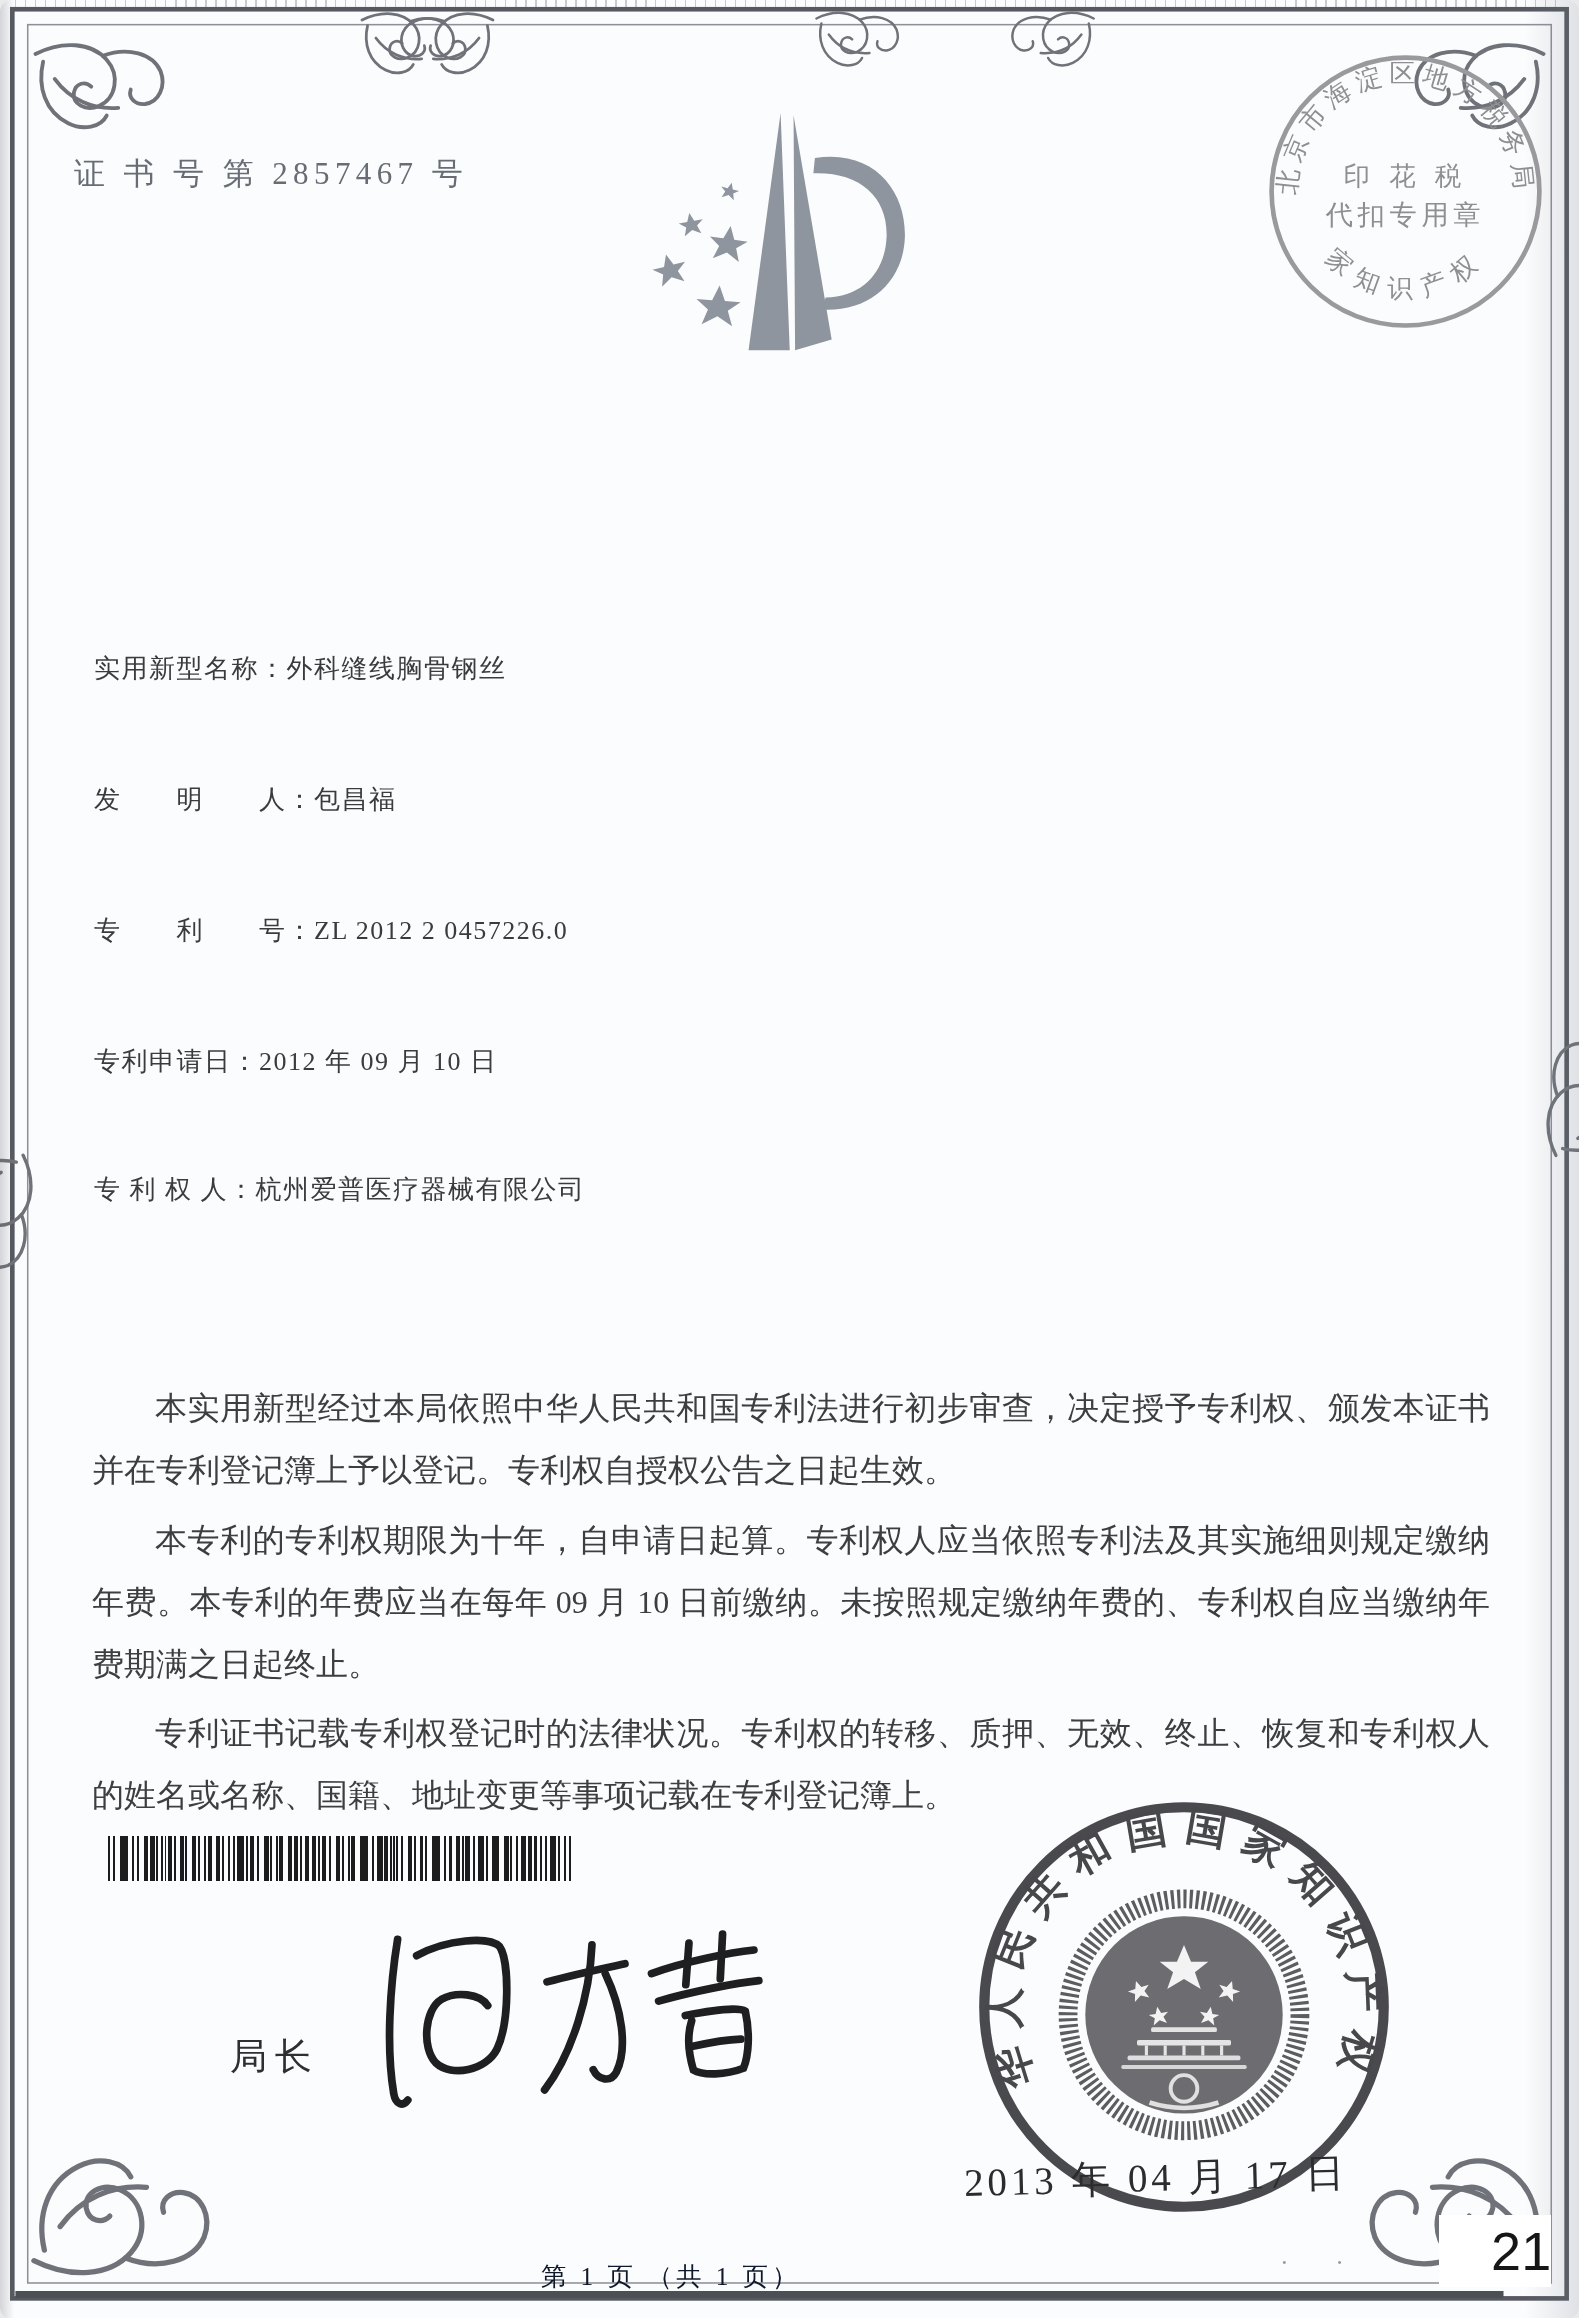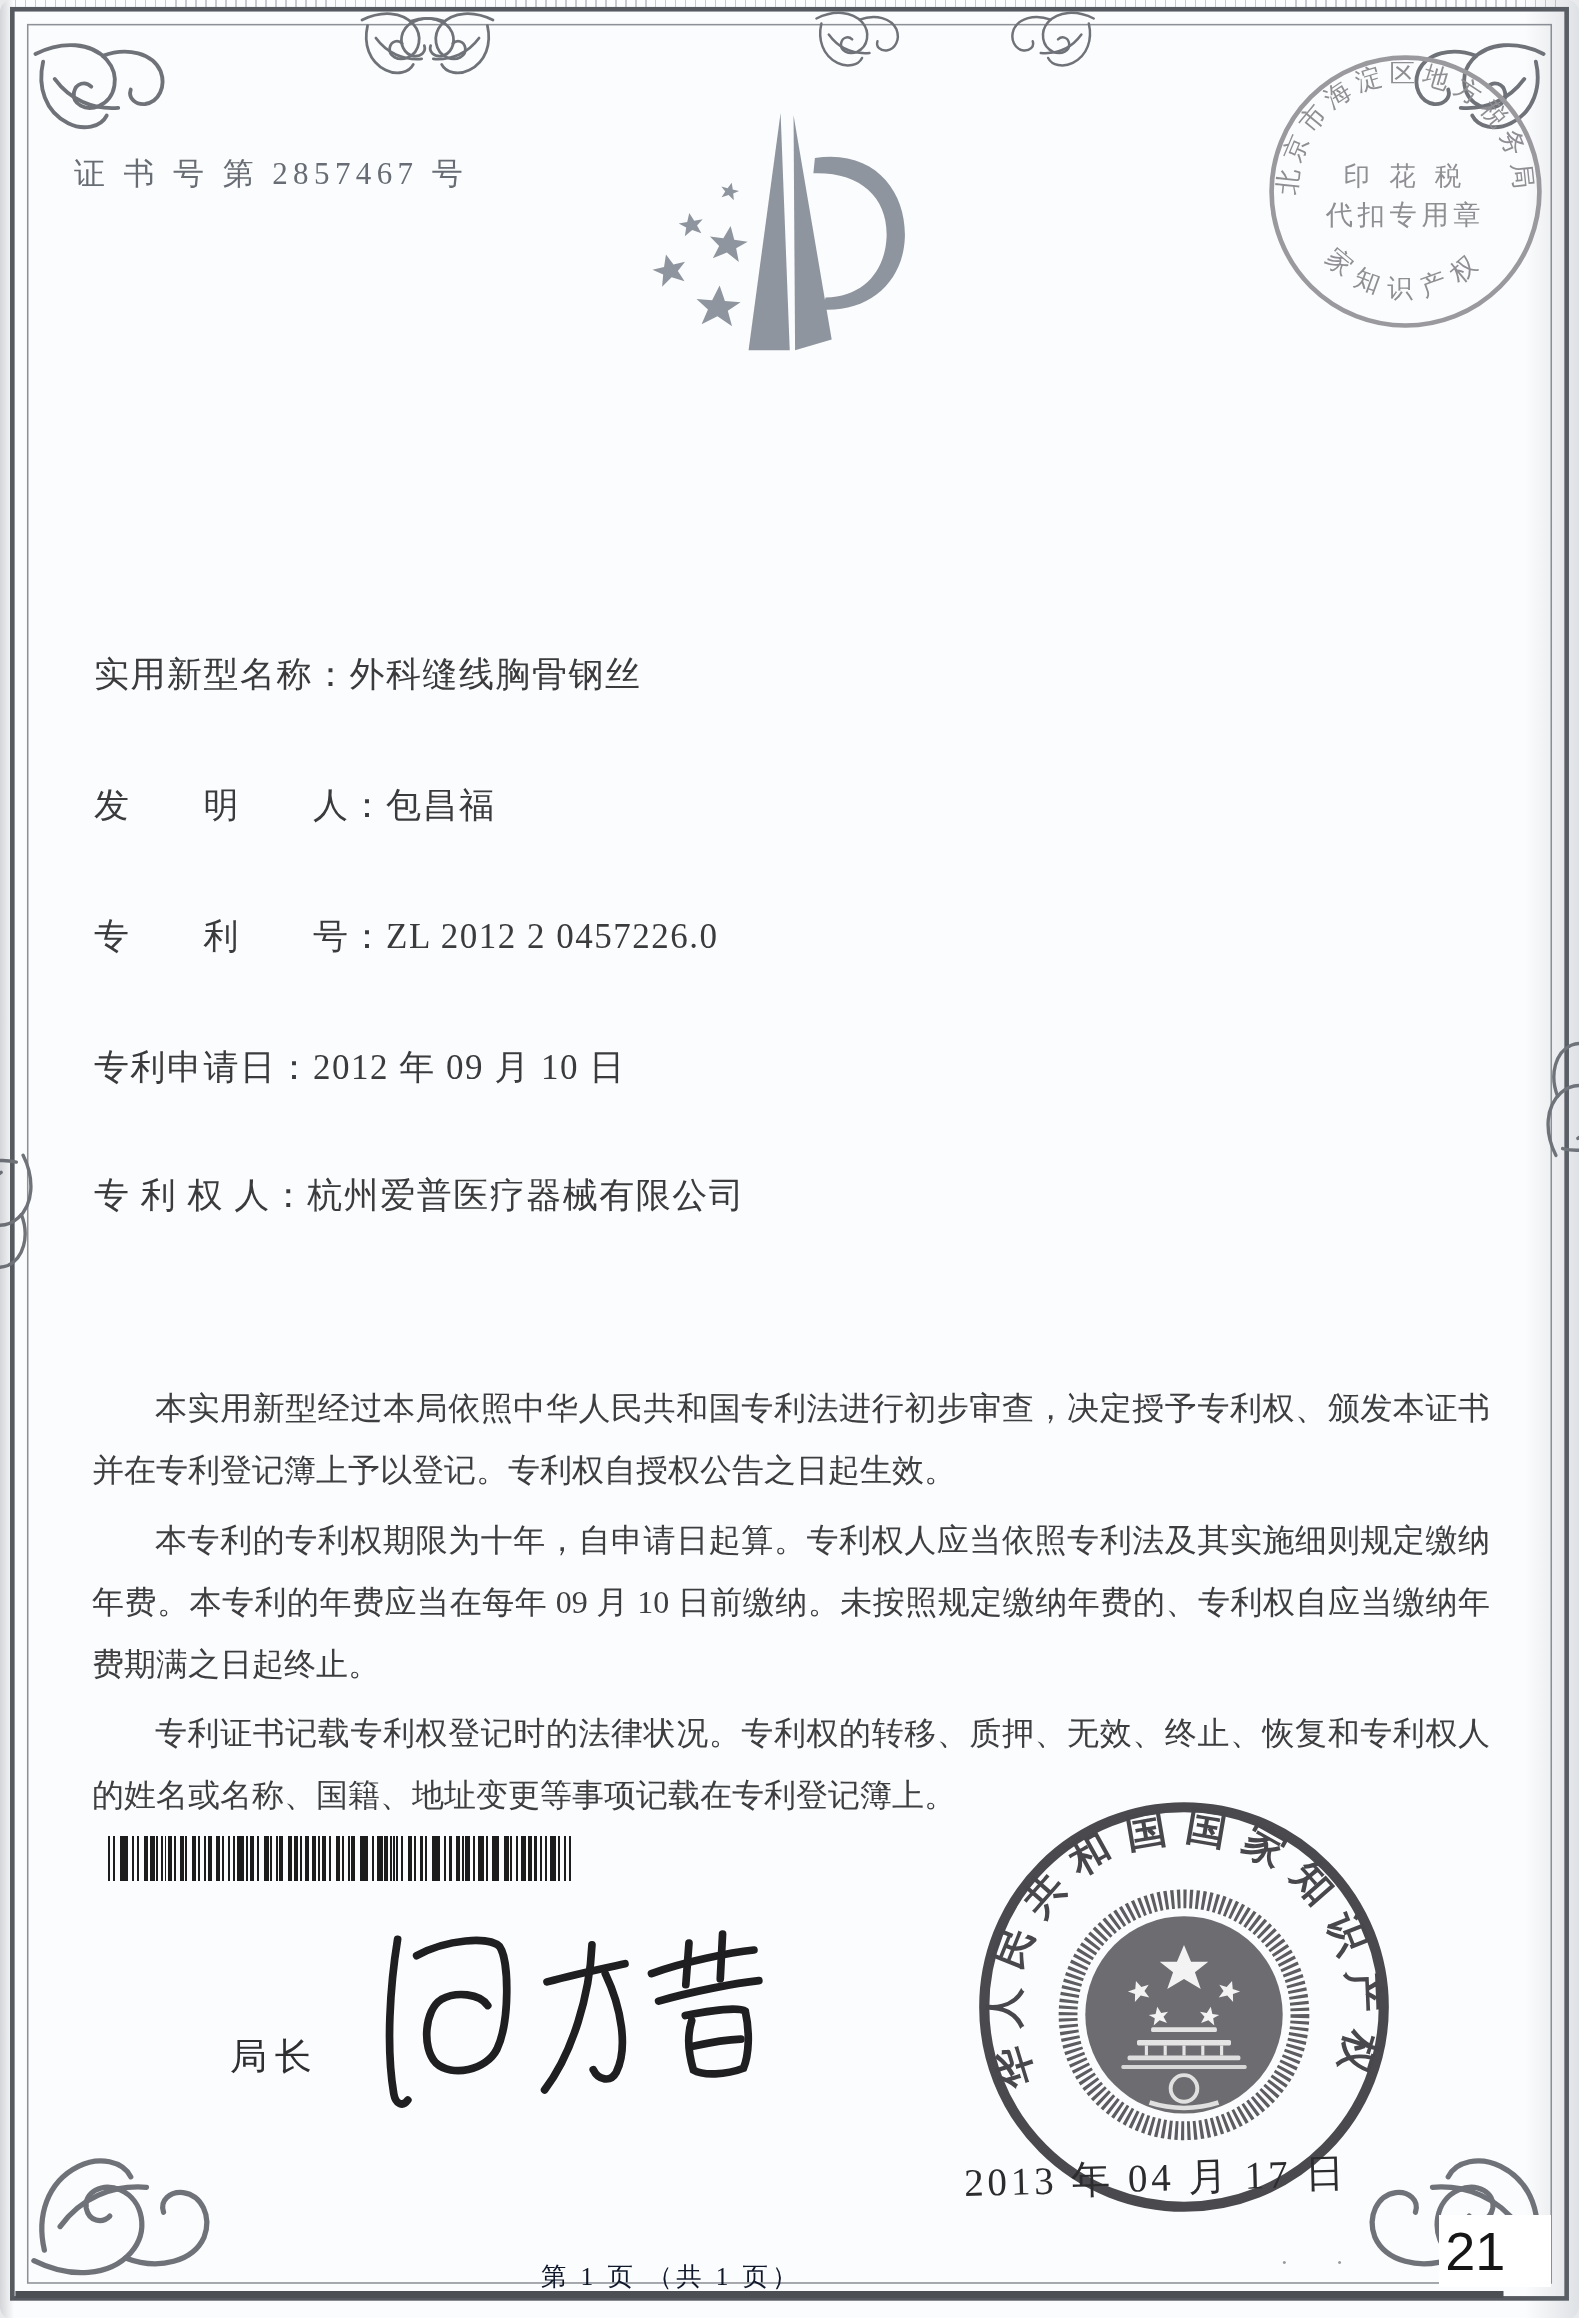--- a/index.html
+++ b/index.html
@@ -15,21 +15,21 @@
   .scan-shade-left { position:absolute; left:0; top:0; width:14px; height:100%;
     background:linear-gradient(90deg, rgba(90,95,105,0.25), rgba(0,0,0,0)); pointer-events:none;}
   .frame-svg { position:absolute; inset:0; }
 
   .cert-number { position:absolute; left:74px; top:153px; font-size:31px;
     letter-spacing:5.4px; color:#686d75; }
   .logo-box { position:absolute; left:638px; top:108px; width:305px; height:254px; }
   .doc-title { position:absolute; left:0; top:394px; width:100%; text-align:center;
     font-size:91px; font-weight:600; letter-spacing:12.3px; color:#2d2d2f; }
 
-  .field-row { position:absolute; left:94px; font-size:35px; color:#3b3b3d;
+  .field-row { position:absolute; left:94px; font-size:26px; color:#3b3b3d;
     white-space:nowrap; letter-spacing:1.5px; }
   .field-row .lbl { display:inline-block; }
   .field-row .val { display:inline-block; }
 
   .paragraphs { position:absolute; left:92px; top:1377px; width:1398px;
     font-size:32px; line-height:62px; text-align:justify; color:#3e3e40; }
   .paragraphs p { margin:0 0 7.7px 0; text-indent:63px; }
 
   .barcode { position:absolute; left:108px; top:1836px; width:467px; height:45px;
     background:
@@ -48,21 +48,21 @@
 
   .tax-stamp-box { position:absolute; left:1242px; top:32px; width:327px; height:327px; }
   .seal-box { position:absolute; left:949px; top:1772px; width:470px; height:470px; }
   .seal-date { position:absolute; left:964px; top:2151px; font-size:39px; color:#2c2c2e;
     letter-spacing:3.9px; transform:rotate(-1.5deg); white-space:nowrap; }
 
   .footer-page { position:absolute; left:541px; top:2260px; font-size:25.4px;
     letter-spacing:3.9px; color:#0f172a; }
   .stray-marks { position:absolute; left:1280px; top:2248px; font-size:26px; color:#9a9a9e; letter-spacing:20px;}
   .page-mark { position:absolute; left:1439px; top:2215px; width:106px; height:72px;
-    background:#ffffff; display:flex; align-items:center; justify-content:flex-start; padding-left:6.2px;
+    background:#ffffff; display:flex; align-items:center; justify-content:flex-end; padding-left:6.2px;
     font-size:54px; color:#161616; font-family:"Liberation Sans","DejaVu Sans",sans-serif; }
 
   .top-lace { position:absolute; left:15.4px; top:0; width:1548px; height:9.2px; opacity:.45;
     background:repeating-linear-gradient(90deg,#8a8f96 0 1.5px, rgba(0,0,0,0) 1.5px 10px); }
 </style>
 </head>
 <body>
 
 <div class="page">
 

